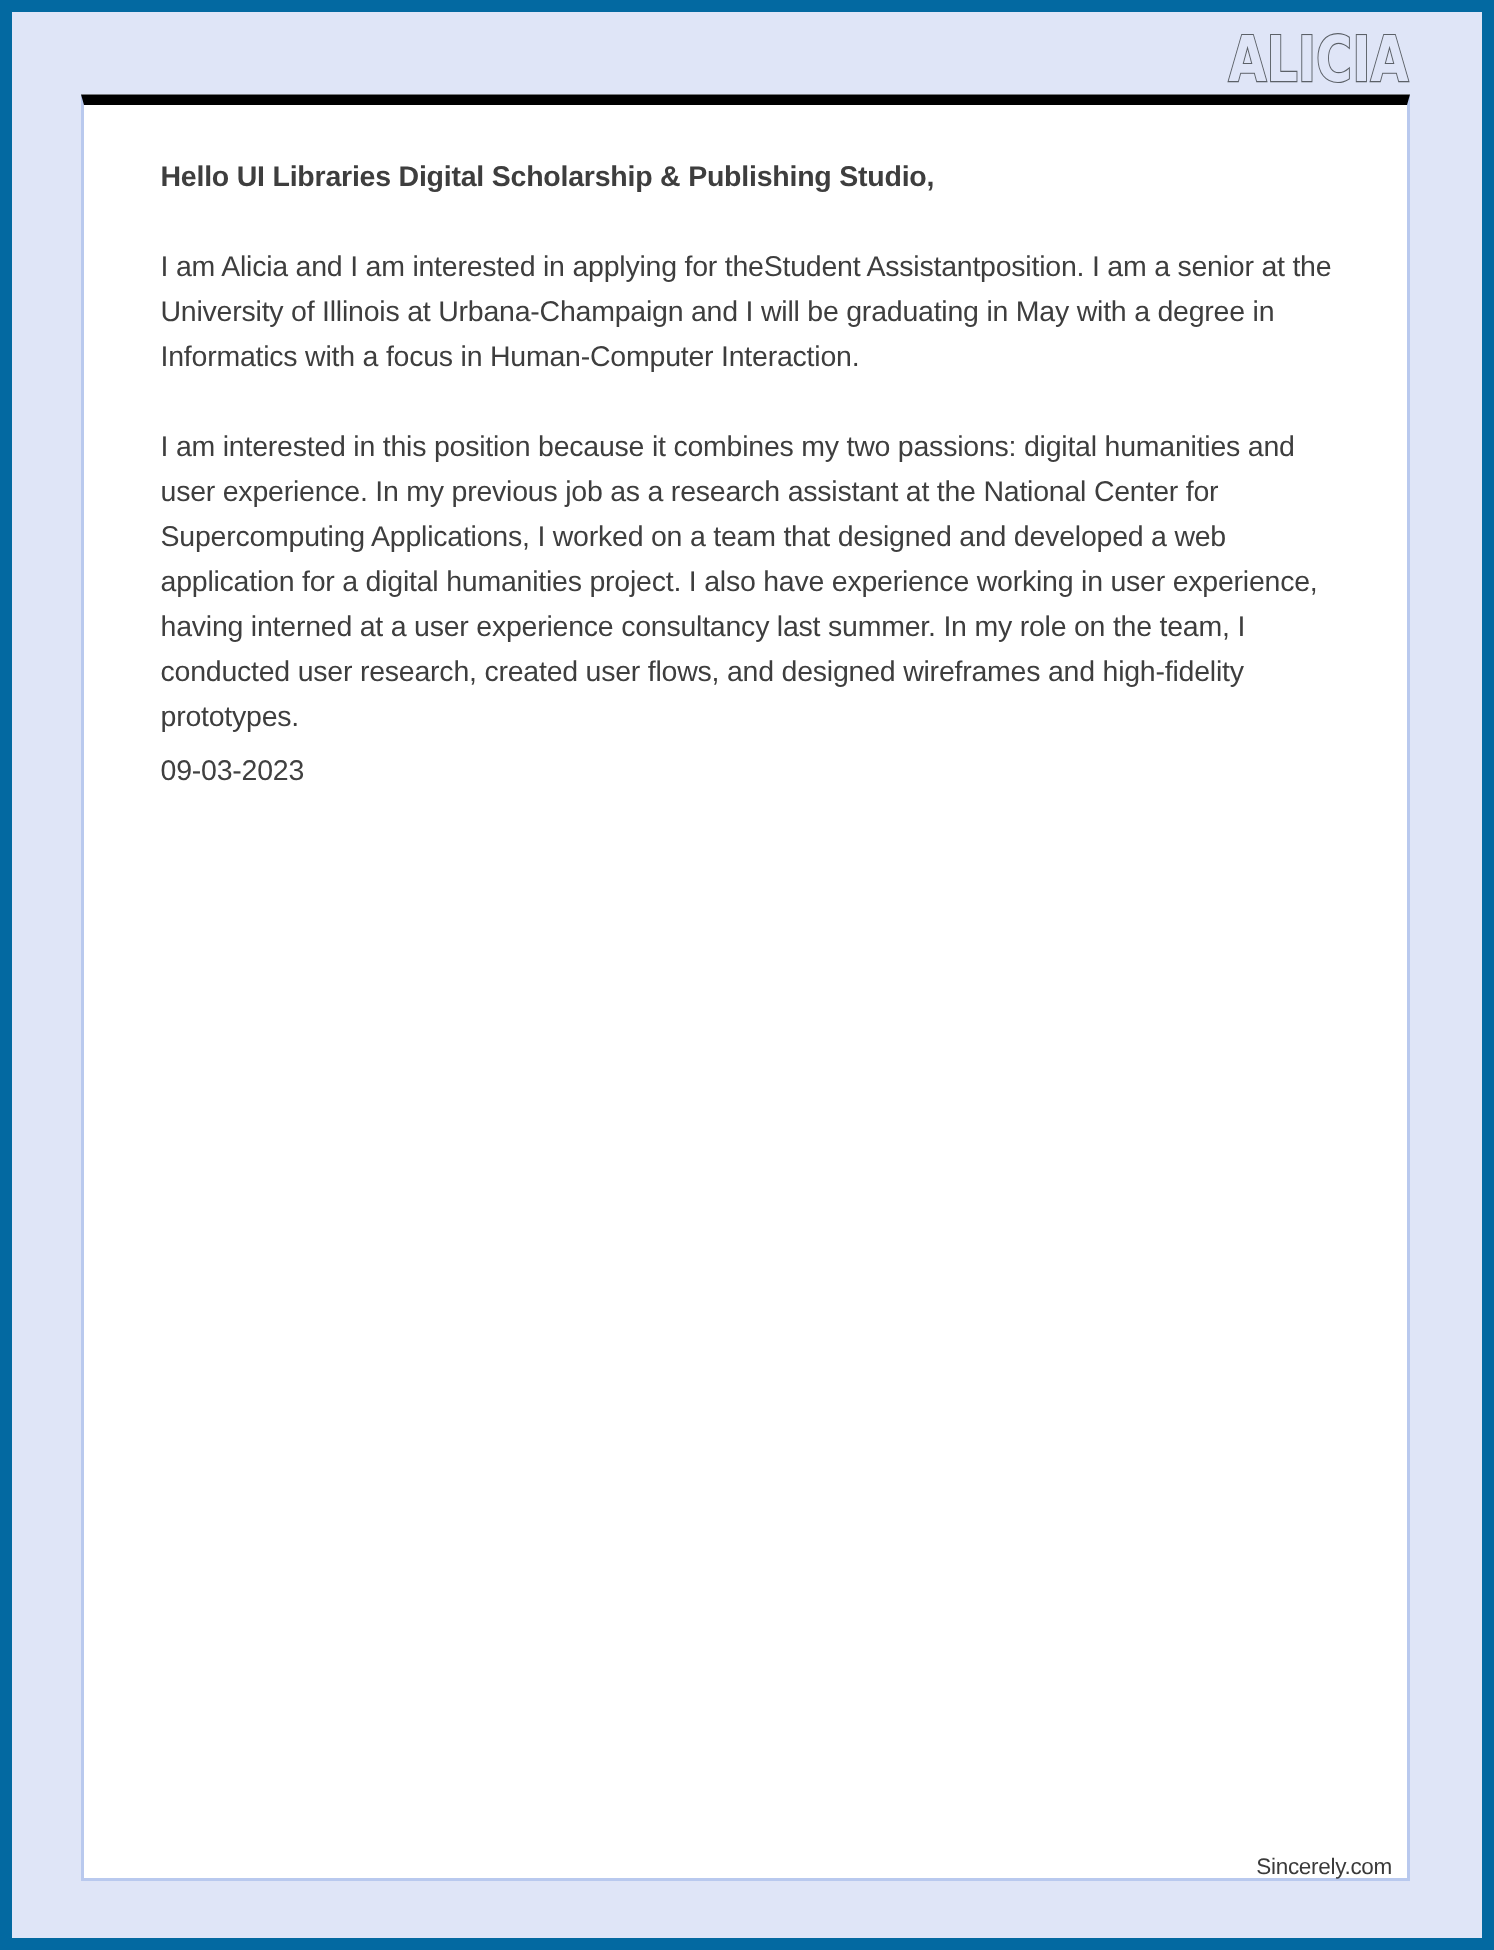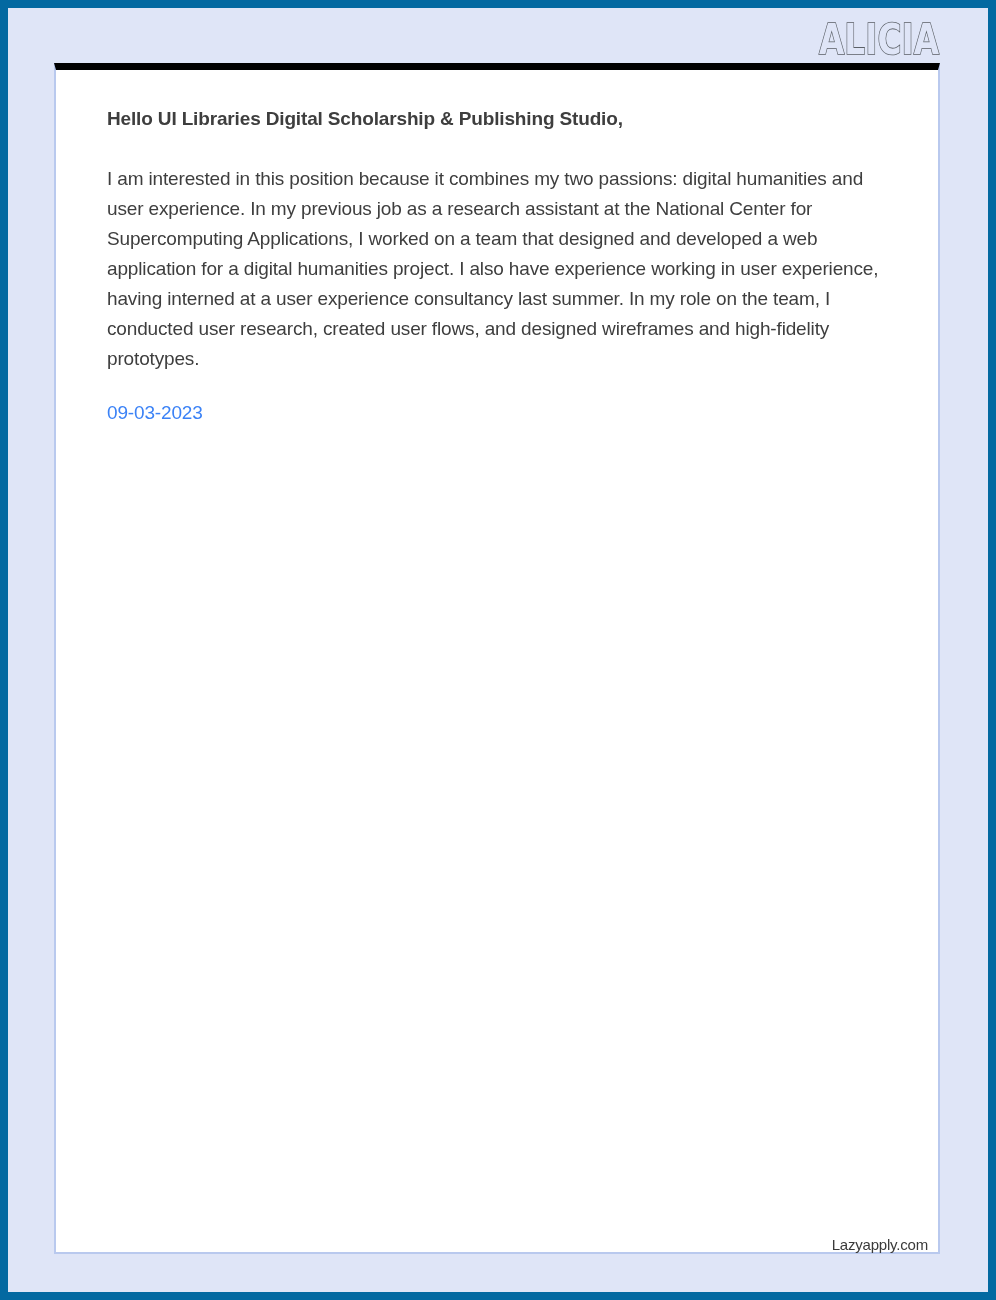--- a/index.html
+++ b/index.html
@@ -48,22 +48,22 @@
     right: 49px;
     top: 34px;
     color: #3e3e3e;
     font-size: 19px;
     line-height: 30px;
     letter-spacing: -0.15px;
   }
   .letter p { margin: 30px 0 0 0; }
   .letter p:first-child { margin-top: 0; font-weight: bold; }
   .date {
-    margin-top: 24px;
-    color: #3b82f6;
+    margin-top: 6px;
+    color: #404040;
     cursor: pointer;
   }
   .footer {
     position: absolute;
     right: 10px;
     bottom: -1px;
     font-size: 15px;
     color: #3a3a3a;
     letter-spacing: -0.2px;
   }
@@ -75,19 +75,20 @@
 
   <div class="brand">
     <svg width="130" height="40" viewBox="0 0 130 40" aria-hidden="true">
       <text x="129" y="34" text-anchor="end" font-size="42" textLength="120" lengthAdjust="spacingAndGlyphs" fill="none">ALICIA</text>
     </svg>
   </div>
 
   <div class="sheet">
     <div class="letter">
       <p>Hello UI Libraries Digital Scholarship &amp; Publishing Studio,</p>
+      <p>I am Alicia and I am interested in applying for theStudent Assistantposition. I am a senior at the University of Illinois at Urbana-Champaign and I will be graduating in May with a degree in Informatics with a focus in Human-Computer Interaction.</p>
       <p>I am interested in this position because it combines my two passions: digital humanities and user experience. In my previous job as a research assistant at the National Center for Supercomputing Applications, I worked on a team that designed and developed a web application for a digital humanities project. I also have experience working in user experience, having interned at a user experience consultancy last summer. In my role on the team, I conducted user research, created user flows, and designed wireframes and high-fidelity prototypes.</p>
       <div class="date">09-03-2023</div>
     </div>
-    <div class="footer">Lazyapply.com</div>
+    <div class="footer">Sincerely.com</div>
   </div>
 
 </div>
 
 </body></html>

